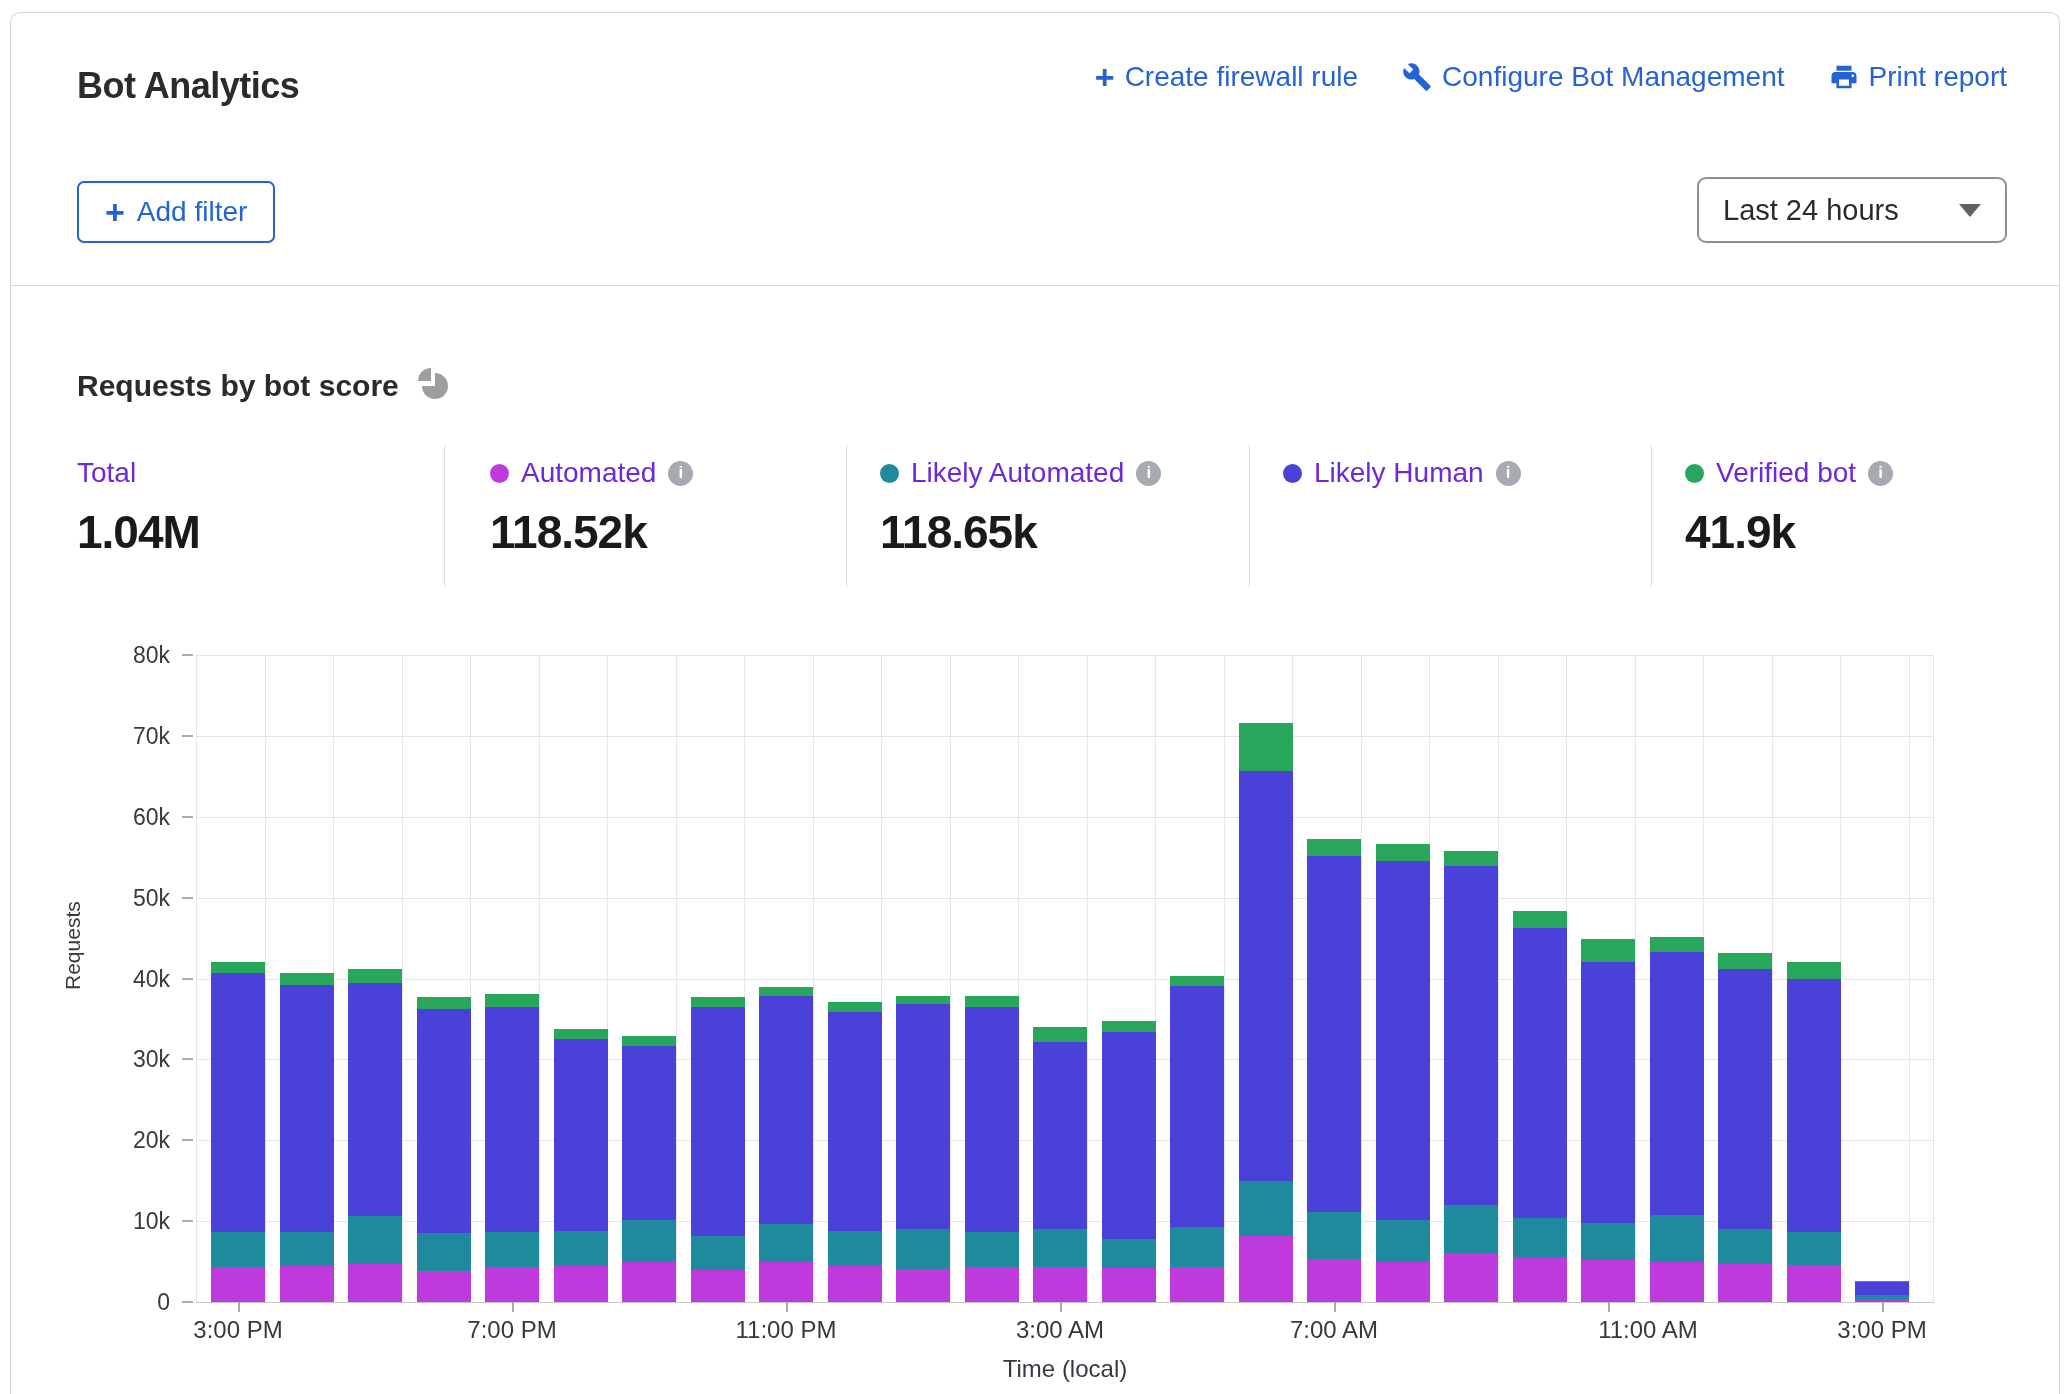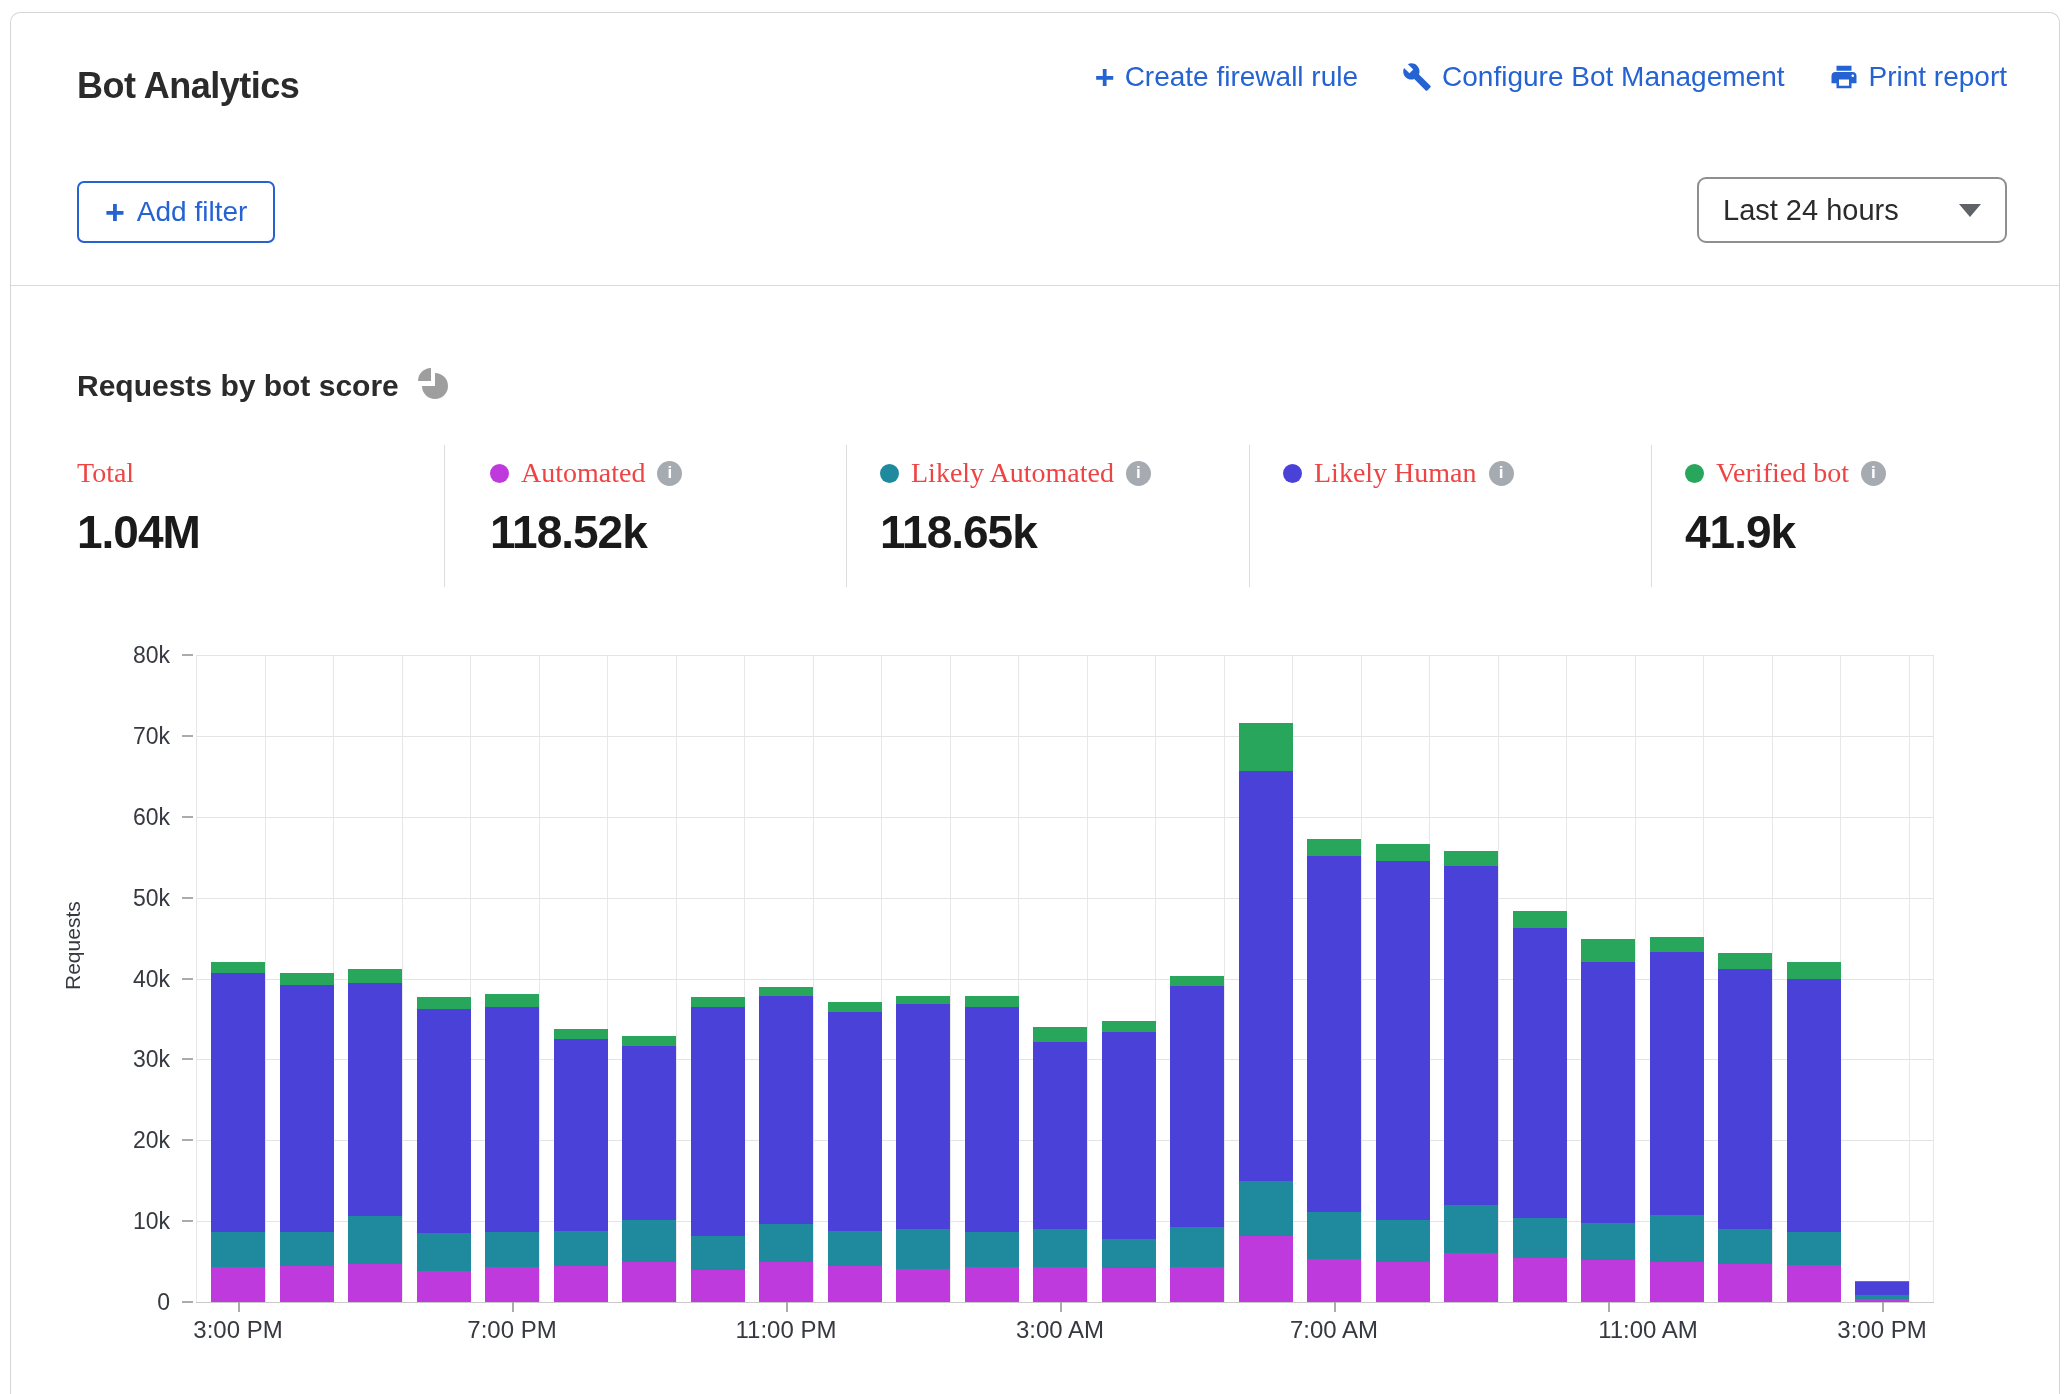--- a/index.html
+++ b/index.html
@@ -28,21 +28,21 @@
   .caret { width:0; height:0; border-left:11px solid transparent;
            border-right:11px solid transparent; border-top:13px solid #5f6368; }
   
   .section-row { position:absolute; left:66px; top:352px; display:flex; align-items:center; gap:16px; }
   .section-title { font-size:30px; font-weight:700; color:#2b2b2b; }
   
   .stats { position:absolute; left:66px; top:432px; width:1918px; height:150px; }
   .stat-col { position:absolute; top:0; }
   .stat-col .lbl-row { display:flex; align-items:center; gap:12px; height:36px; margin-top:10px; }
   .dot { width:19px; height:19px; border-radius:50%; }
-  .stat-label { font-size:28px; color:#ef4444;font-family:Liberation Serif, serif; }
+  .stat-label { font-size:28px; color:#6d28d9; }
   .info-icon { width:25px; height:25px; border-radius:50%; background:#a6abb1; color:#fff;
                font-size:17px; font-weight:700; display:flex; align-items:center;
                justify-content:center; font-style:normal; cursor:pointer; }
   .stat-value { margin-top:14px; font-size:46px; font-weight:700; color:#1a1a1a; letter-spacing:-1px; }
   .stat-divider { position:absolute; top:0; width:1px; height:142px; background:#dcdcdc; }
   
   .plot { position:absolute; left:185px; top:642px; width:1738px; height:647px; }
   .gridline-h { position:absolute; left:0; width:100%; height:1px; background:#e4e4e4; }
   .gridline-h.zero { background:#c9c9c9; }
   .gridline-v { position:absolute; top:0; width:1px; height:100%; background:#e7e7e7; }
@@ -374,13 +374,14 @@
       <div class="xtick-mark" style="left: 864px;"></div>
       <div class="xtick-label" style="left: 864px;">3:00 AM</div>
       <div class="xtick-mark" style="left: 1138px;"></div>
       <div class="xtick-label" style="left: 1138px;">7:00 AM</div>
       <div class="xtick-mark" style="left: 1412px;"></div>
       <div class="xtick-label" style="left: 1412px; margin-left: 40px;">11:00 AM</div>
       <div class="xtick-mark" style="left: 1686px;"></div>
       <div class="xtick-label" style="left: 1686px;">3:00 PM</div>
     </div>
   <div class="y-axis-title">Requests</div>
+  <div class="x-axis-title">Time (local)</div>
 </div>
 
 </body></html>

